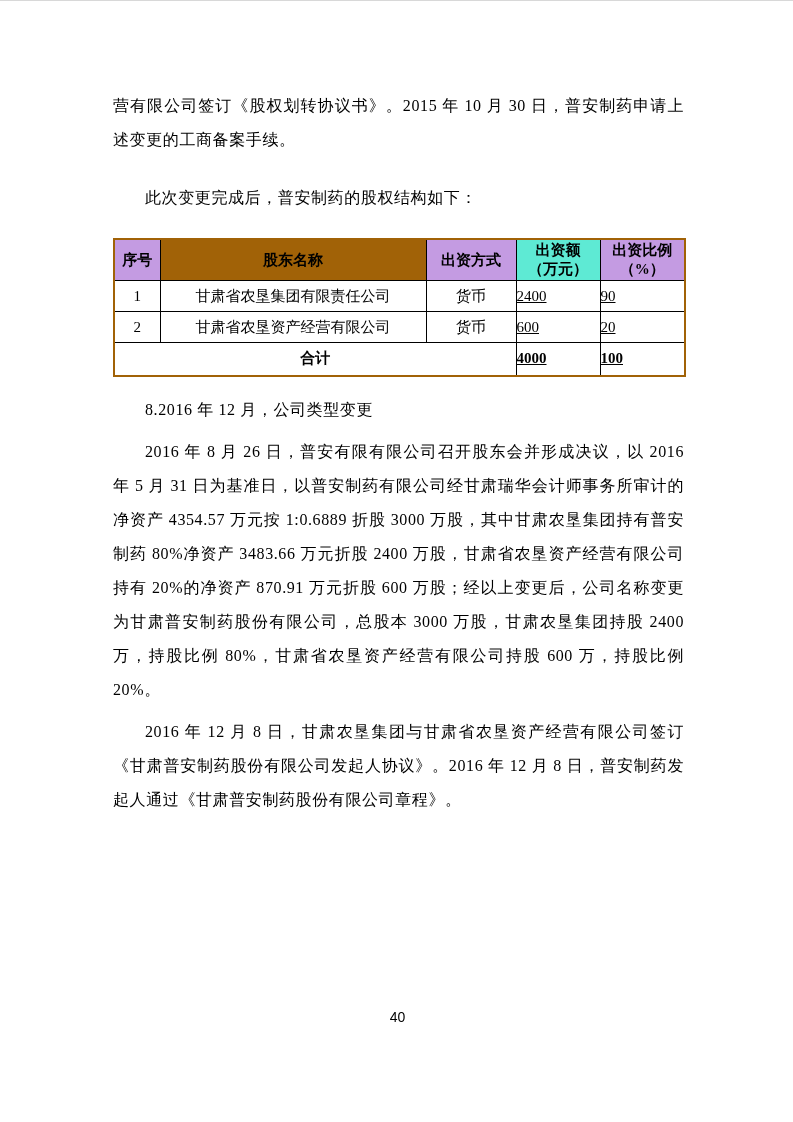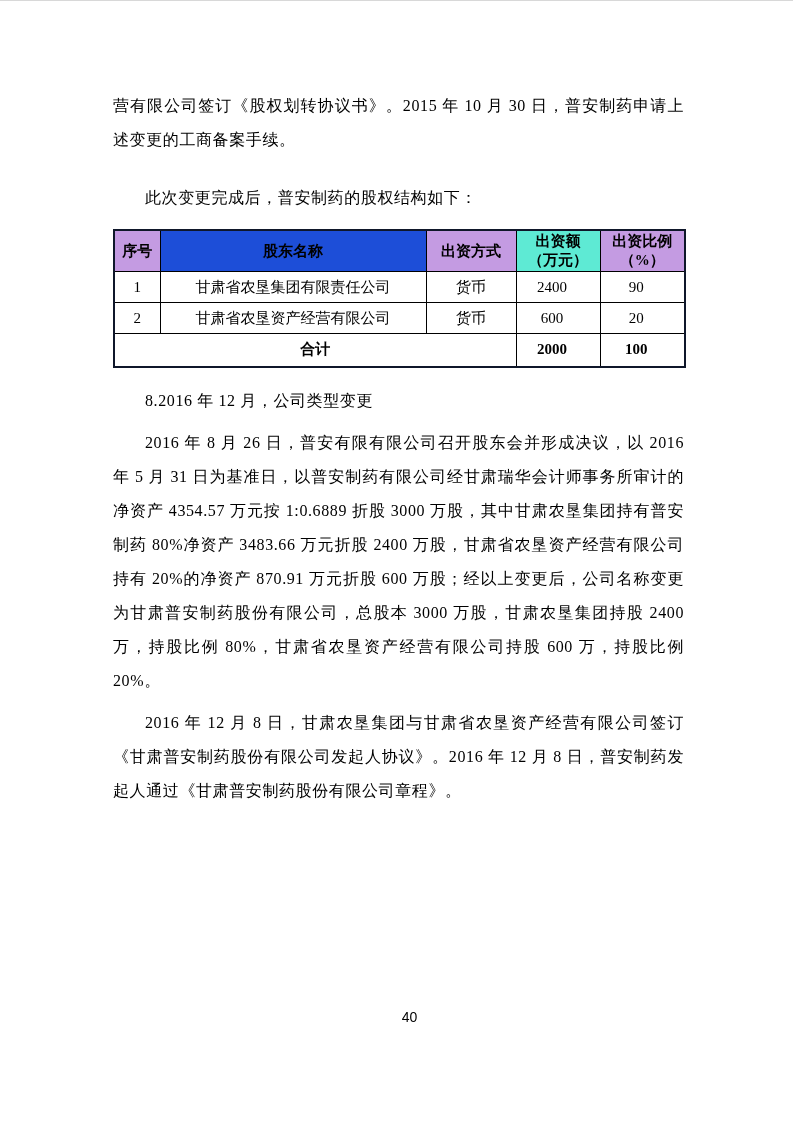--- a/index.html
+++ b/index.html
@@ -25,22 +25,22 @@
   }
   .indent { text-indent: 32px; }
   .mt8  { margin-top: 8px; }
   .mt12 { margin-top: 24px; }
   .mt16 { margin-top: 16px; }
 
   table.equity {
     width: 100%;
     border-collapse: collapse;
     table-layout: fixed;
-    margin-top: 14px;
-    border: 2px solid #0f172a;
+    margin-top: 23px;
+    border: 2px solid #a16207;
     padding-left: 8px;
   }
   table.equity th, table.equity td {
     border: 1px solid #000;
     font-size: 15px;
     vertical-align: middle;
   }
   table.equity th {
     font-weight: bold;
     text-align: center;
@@ -48,32 +48,33 @@
     line-height: 19px;
     height: 41px;
     padding: 1px 0;
   }
   table.equity td {
     height: 31px;
     text-align: center;
     padding: 0;
   }
   table.equity td.num {
-    text-align: center;
+    text-align: left;
     padding-right: 12px;
+    text-decoration: underline;
   }
   table.equity tr.total td {
     font-weight: bold;
     height: 33px;
   }
 
   .page-num {
     position: absolute;
     top: 1008px;
-    left: 124px;
+    left: 112px;
     width: 571px;
     text-align: center;
     font-size: 14px;
     font-family: "Liberation Sans", "DejaVu Sans", sans-serif;
   }
 </style>
 </head>
 <body>
 
 <div class="page">
@@ -86,21 +87,21 @@
     <colgroup>
       <col style="width:46px">
       <col style="width:266px">
       <col style="width:90px">
       <col style="width:84px">
       <col style="width:85px">
     </colgroup>
     <thead>
       <tr>
         <th style="background-color: rgb(196, 155, 226);">序号</th>
-        <th style="background-color: #1d4ed8;">股东名称</th>
+        <th style="background-color: #a16207;">股东名称</th>
         <th style="background-color: rgb(196, 155, 226);">出资方式</th>
         <th style="background-color: #5eead4;">出资额
 （万元）</th>
         <th style="background-color: rgb(196, 155, 226);">出资比例
 （%）</th>
       </tr>
     </thead>
     <tbody>
       <tr>
         <td>1</td>
@@ -111,21 +112,21 @@
       </tr>
       <tr>
         <td>2</td>
         <td>甘肃省农垦资产经营有限公司</td>
         <td>货币</td>
         <td class="num">600</td>
         <td class="num">20</td>
       </tr>
       <tr class="total">
         <td colspan="3">合计</td>
-        <td class="num">2000</td>
+        <td class="num">4000</td>
         <td class="num">100</td>
       </tr>
     </tbody>
   </table>
 
   <p class="para indent mt16">8.2016 年 12 月，公司类型变更</p>
 
   <p class="para indent mt8">2016 年 8 月 26 日，普安有限有限公司召开股东会并形成决议，以 2016 年 5 月 31 日为基准日，以普安制药有限公司经甘肃瑞华会计师事务所审计的净资产 4354.57 万元按 1:0.6889 折股 3000 万股，其中甘肃农垦集团持有普安制药 80%净资产 3483.66 万元折股 2400 万股，甘肃省农垦资产经营有限公司持有 20%的净资产 870.91 万元折股 600 万股；经以上变更后，公司名称变更为甘肃普安制药股份有限公司，总股本 3000 万股，甘肃农垦集团持股 2400 万，持股比例 80%，甘肃省农垦资产经营有限公司持股 600 万，持股比例 20%。</p>
 
 

